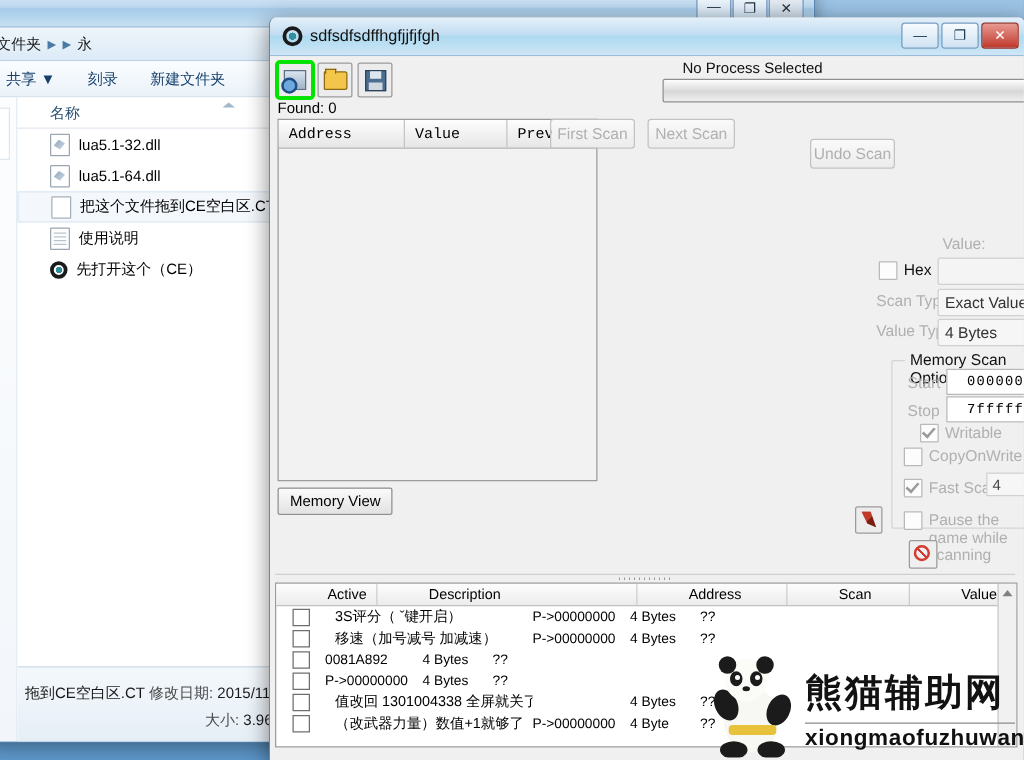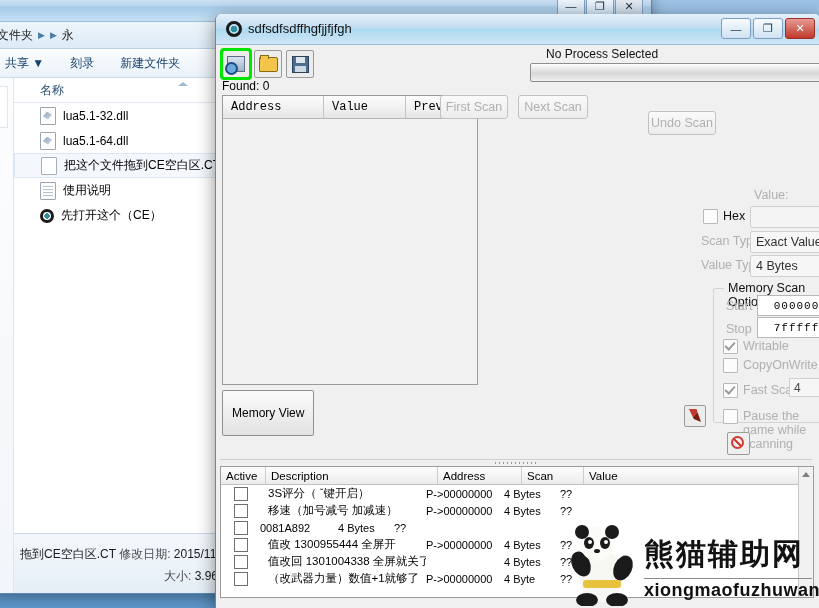--- a/index.html
+++ b/index.html
@@ -119,21 +119,21 @@
 
   .scanlist{position:absolute;left:6px;top:50px;width:254px;height:288px;
      background:#f2f2f2;border:1px solid #9b9b9b;}
   .scanlist .sl-head{display:flex;height:22px;background:linear-gradient(180deg,#fdfdfd,#e6e6e6);
      border-bottom:1px solid #b4b4b4;}
   .scanlist .sl-head div{font-family:"Liberation Mono","DejaVu Sans Mono",monospace;
      font-size:12px;color:#000;display:flex;align-items:center;padding-left:8px;
      border-right:1px solid #c4c4c4;}
   .sl-c1{width:92px;}.sl-c2{width:73px;}.sl-c3{flex:1;border-right:none !important;}
 
-  .mv-btn{position:absolute;left:6px;top:345px;padding:15px 9px;font-size:12px;
+  .mv-btn{position:absolute;left:6px;top:345px;padding:3px 9px;font-size:12px;
      border:1px solid #8f8f8f;border-radius:2px;background:linear-gradient(180deg,#fbfbfb,#e2e2e2);color:#000;}
   .scanbtn{position:absolute;border:1px solid #c2c2c2;border-radius:3px;
      background:linear-gradient(180deg,#fafafa,#ececec);color:#b0b0b0;font-size:12.5px;
      padding:4px 0;text-align:center;}
   .b-first{left:224px;top:50px;width:66px;}
   .b-next{left:302px;top:50px;width:68px;}
   .b-undo{left:432px;top:66px;width:66px;}
 
   .lbl-dim{position:absolute;color:#b0b0b0;font-size:12.5px;}
 
@@ -171,21 +171,21 @@
 
   .splitter{position:absolute;left:4px;top:414px;width:592px;height:6px;
      background:#efefef;border-top:1px solid #cfcfcf;border-bottom:1px solid #cfcfcf;}
   .splitter:after{content:"";position:absolute;left:50%;top:2px;transform:translateX(-50%);
      width:42px;height:2px;background:repeating-linear-gradient(90deg,#9a9a9a 0 1px,transparent 1px 4px);}
 
   .addrtable{position:absolute;left:4px;top:421px;width:592px;height:130px;
      background:#fff;border:1px solid #9b9b9b;overflow:hidden;}
   .at-head{height:17px;display:flex;background:linear-gradient(180deg,#fdfdfd,#ececec);
      border-bottom:1px solid #c0c0c0;font-size:11.5px;color:#000;}
-  .at-head div{display:flex;align-items:center;padding-left:5px;border-right:1px solid #cdcdcd;}
+  .at-head div{display:flex;align-items:center;padding-left:5px;border-right:1px solid #cdcdcd;margin-left:36px;}
   .c-active{width:39px;}
   .c-desc{width:166px;}
   .c-addr{width:78px;}
   .c-type{width:56px;}
   .c-val{flex:1;border-right:none !important;}
   .at-row{height:17px;display:flex;align-items:center;font-size:11.5px;color:#000;}
   .at-row .cb{width:39px;display:flex;justify-content:center;}
   .at-row .cbx{width:12px;height:12px;border:1px solid #6f6f6f;background:#fff;}
   .at-row .d{width:166px;overflow:hidden;white-space:nowrap;padding-left:8px;box-sizing:border-box;}
   .at-row .a{width:78px;font-size:11px;}
@@ -344,21 +344,21 @@
     </div>
 
     <div class="grp"></div>
     <div class="grp-t">Memory Scan Options</div>
 
     <div class="lbl-dim" style="left:510px;top:254px;">Start</div>
     <div class="memfield" style="left:541px;top:250px;">0000000000000000</div>
     <div class="lbl-dim" style="left:510px;top:277px;">Stop</div>
     <div class="memfield" style="left:541px;top:272px;">7fffffffffffffff</div>
 
-    <div class="chk" style="left:507px;top:294px;color:#b0b0b0;">
+    <div class="chk" style="left:520px;top:294px;color:#b0b0b0;">
       <span class="chkbox on"></span>
       <span>Writable</span>
     </div>
 
     <div class="chk" style="left:507px;top:313px;color:#b0b0b0;">
       <span class="chkbox"></span>
       <span>CopyOnWrite</span>
     </div>
 
     <div class="chk" style="left:507px;top:338px;color:#b0b0b0;">
@@ -409,21 +409,20 @@
             <span class="cbx"></span>
           </span>
         <span class="a">0081A892</span>
         <span class="t">4 Bytes</span>
         <span class="v">??</span>
       </div>
       <div class="at-row">
         <span class="cb">
             <span class="cbx"></span>
           </span>
-        <span class="d">值改 1300955444 全屏开</span>
         <span class="a">P-&gt;00000000</span>
         <span class="t">4 Bytes</span>
         <span class="v">??</span>
       </div>
       <div class="at-row">
         <span class="cb">
             <span class="cbx"></span>
           </span>
         <span class="d">值改回 1301004338 全屏就关了()</span>
         <span class="a"></span>

